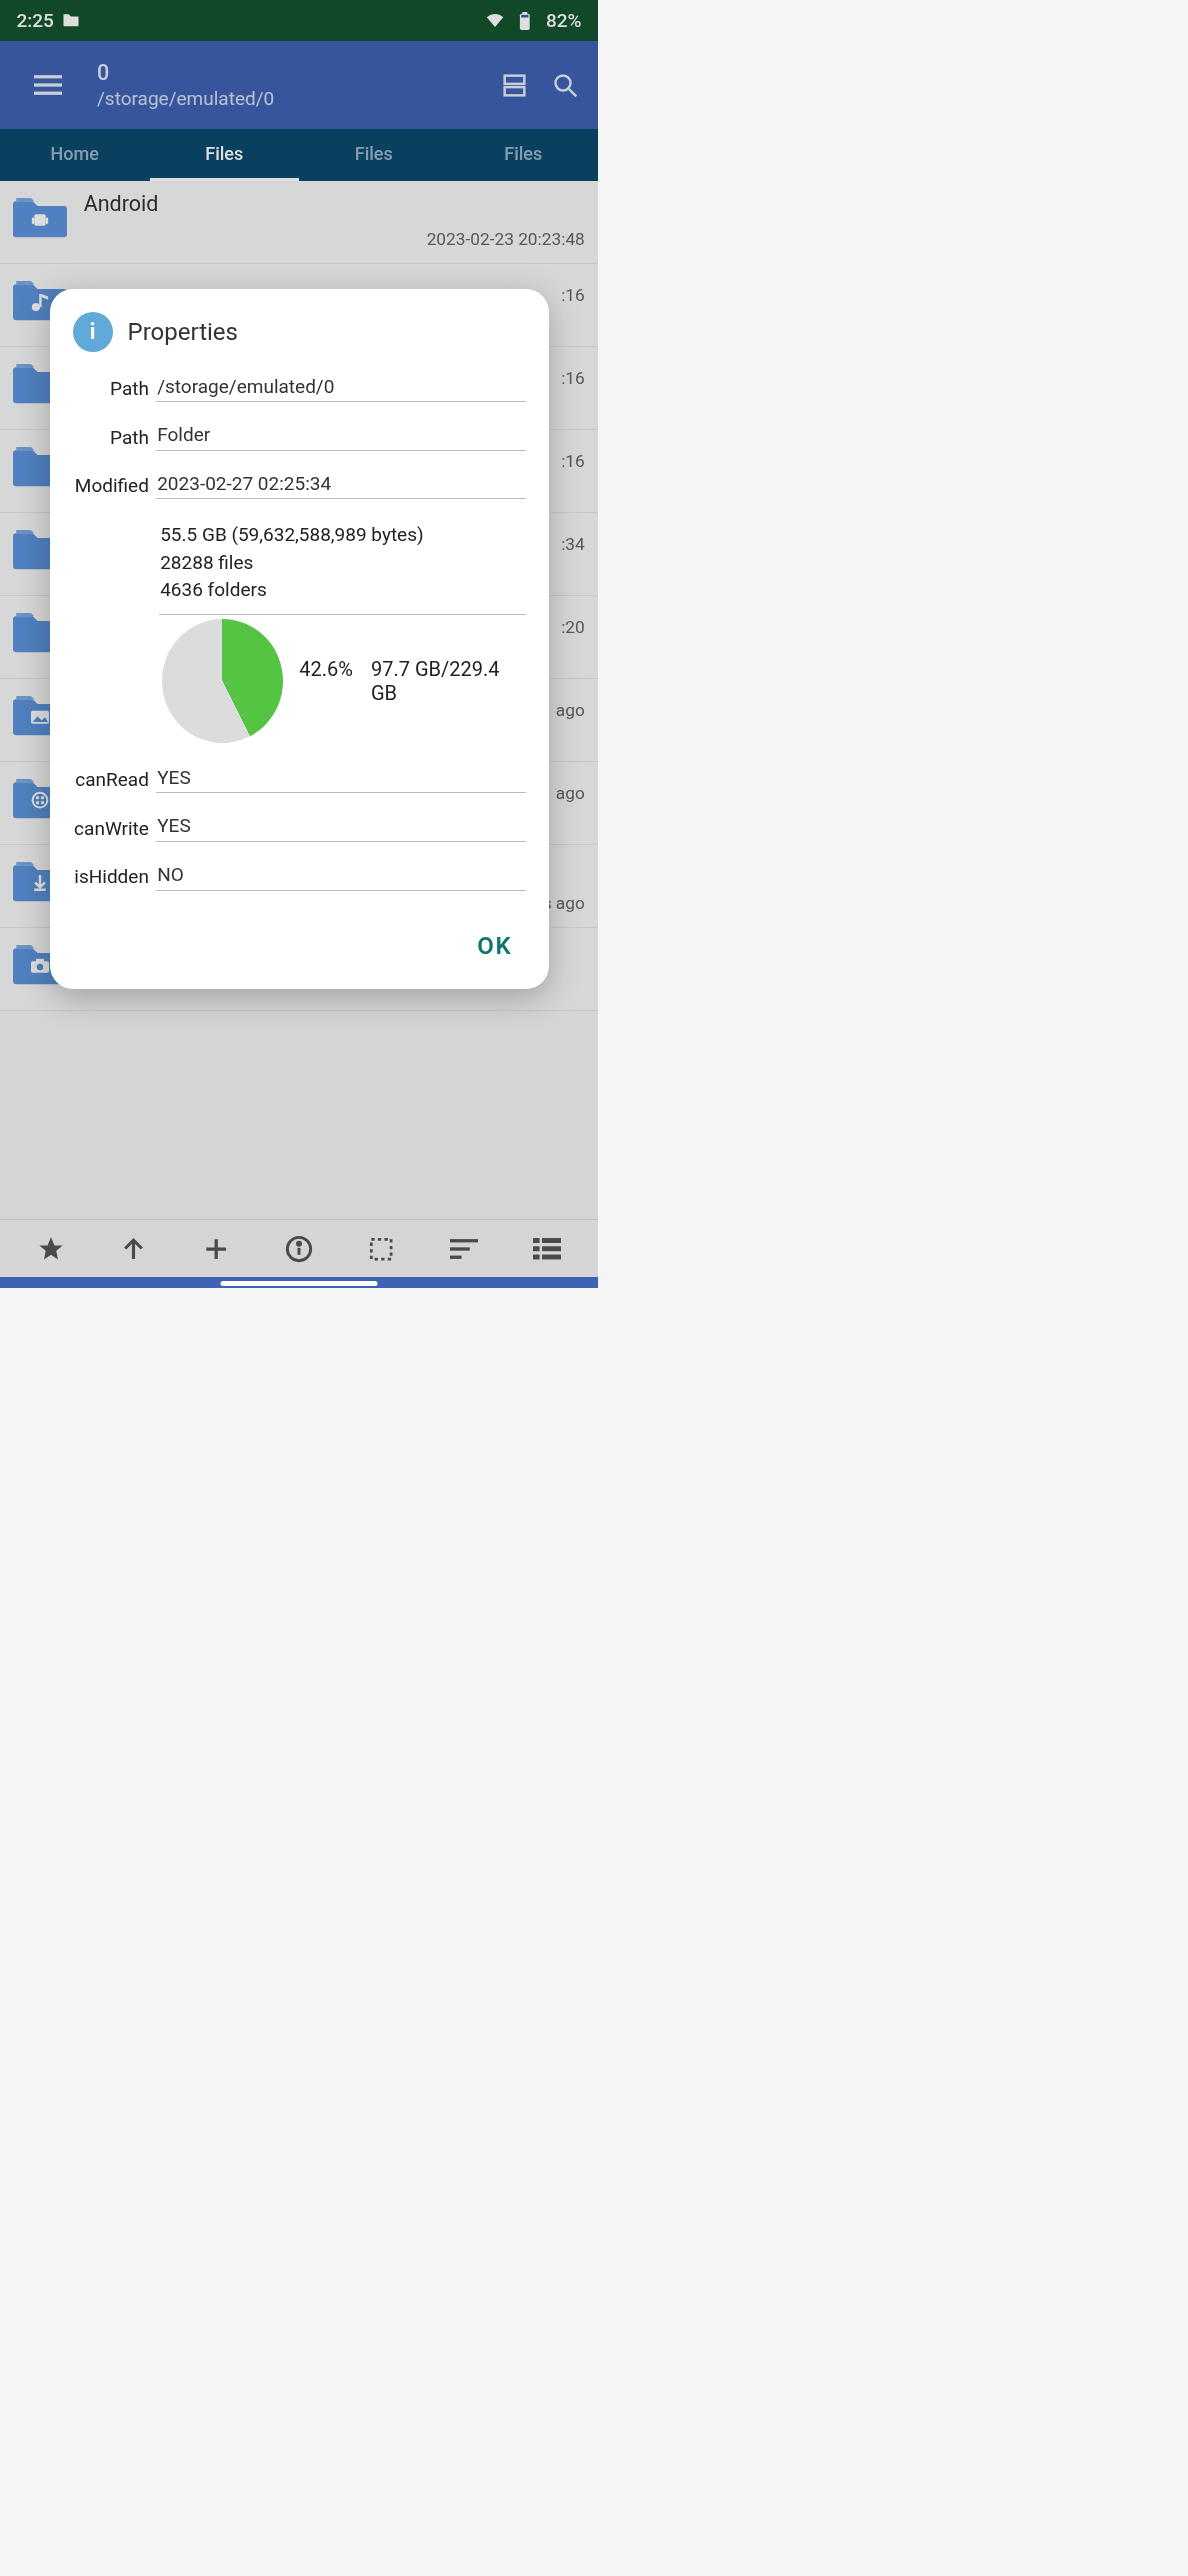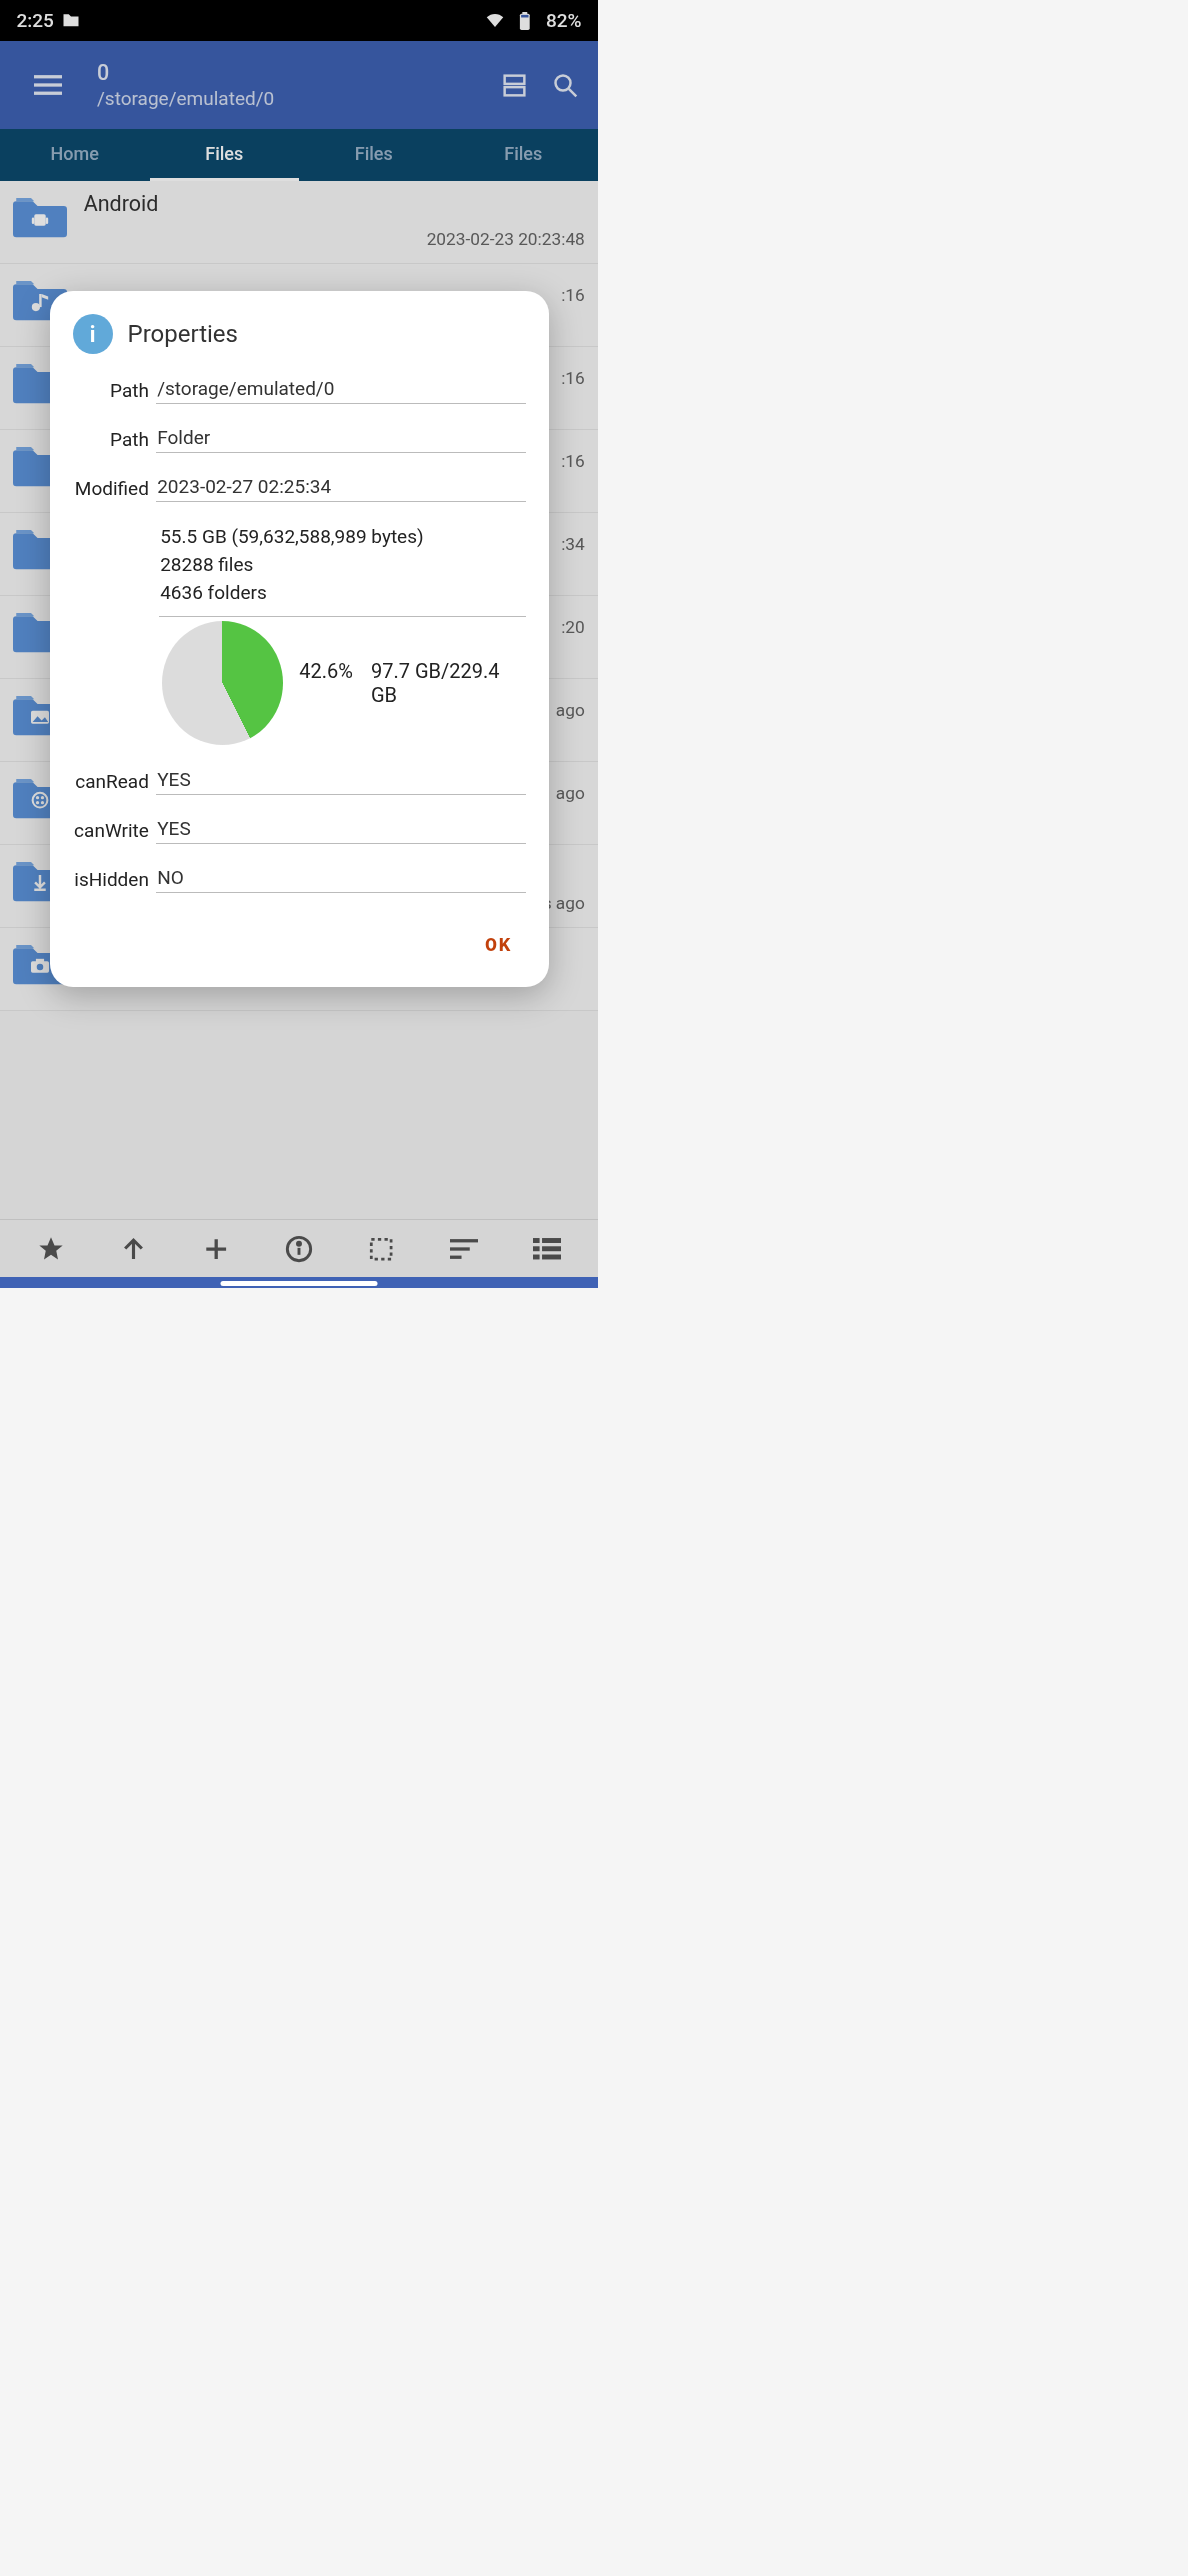--- a/index.html
+++ b/index.html
@@ -14,21 +14,21 @@
     .scrim {
       position: absolute;
       inset: 0;
       background: rgba(0,0,0,0.13);
       pointer-events: none;
       z-index: 5;
     }
     
     .status-bar {
       height: 41px;
-      background: #000000;
+      background: #14532d;
       display: flex;
       align-items: center;
       justify-content: space-between;
       padding: 0 16.5px;
       color: white;
       font-size: 19px;
       font-weight: 500;
     }
     .status-left { display: flex; align-items: center; gap: 8.3px; }
     .status-right { display: flex; align-items: center; gap: 12px; }
@@ -145,21 +145,21 @@
       display:flex; align-items:center; gap:16.5px;
       margin-left: 89px;
       margin-bottom: 23px;
     }
     .pie {
       width:124px; height:124px; border-radius:50%;
       background: conic-gradient(#55c443 0deg, #55c443 153deg, #dcdcdc 153deg, #dcdcdc 360deg);
     }
     .pie-text { font-size: 20px; color:#222; display:flex; gap:18px; }
     .dialog-actions { display:flex; justify-content:flex-end; padding-top: 13.2px; }
-    .ok-btn { font-size: 20px; font-weight: 600; color:#c2410c; letter-spacing: 1.7px; padding: 6.6px 13.2px; font-family: Liberation Mono, monospace; }
+    .ok-btn { font-size: 24px; font-weight: 600; color:#0f766e; letter-spacing: 1.7px; padding: 6.6px 13.2px; }
     svg { display:block; }
   </style>
 </head>
 <body>
 
 <div class="status-bar">
   <div class="status-left">
     <span>2:25</span>
     <span class="sb-icon">
       <svg width="20" height="16.5" viewBox="0 0 24 20">

